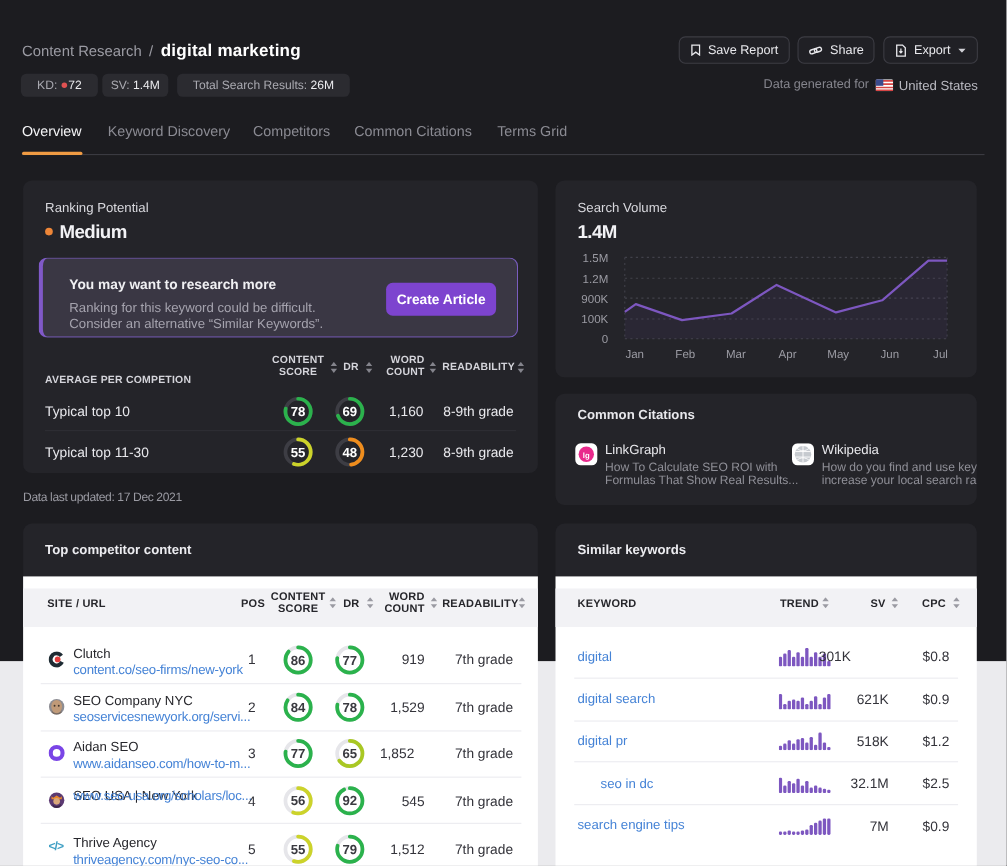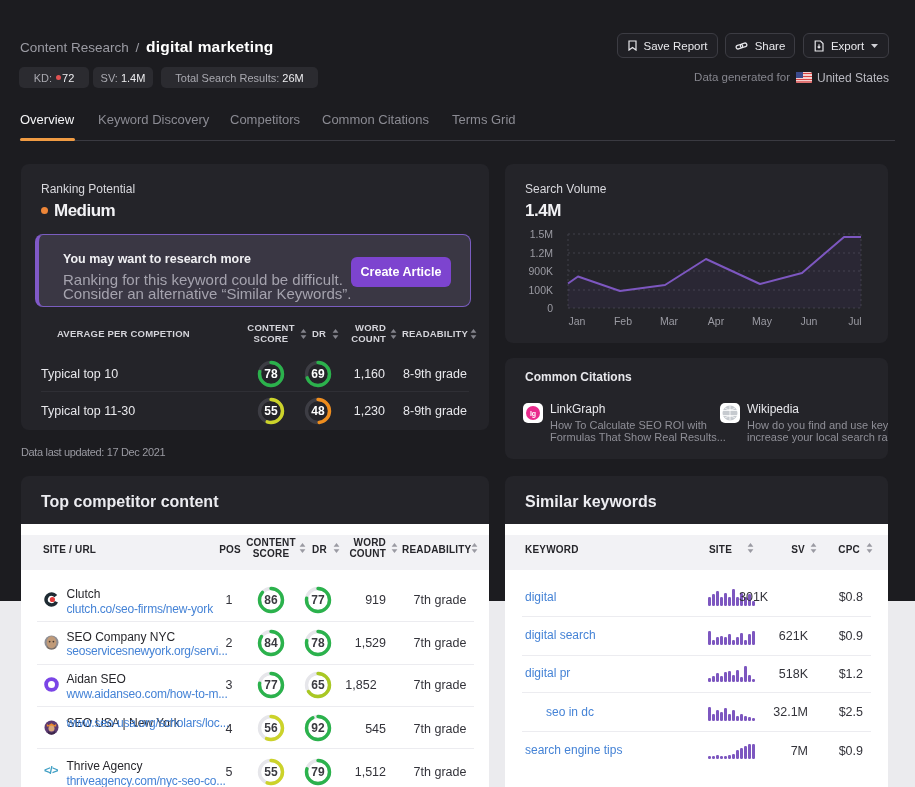--- a/index.html
+++ b/index.html
@@ -22,40 +22,40 @@
 .tab { position:absolute; top:112px; font-size:13px; color:#8b8b93; white-space:nowrap; }
 .tabline { position:absolute; left:20px; top:140px; width:875px; height:1px; background:#3a3a41; }
 .tabul { position:absolute; left:20px; top:138px; width:55px; height:3px; background:#f09b43; border-radius:2px; }
 
 
 .c1title { left:41px; top:182px; font-size:12px; color:#d8d8dd; }
 .medium { left:41px; top:201px; font-size:17px; letter-spacing:-0.5px; font-weight:bold; color:#f2f2f5; }
 .medium .dot { display:inline-block; width:7px; height:7px; border-radius:50%; background:#ee8638; margin-right:6px; vertical-align:2px; }
 .callout { position:absolute; left:35px; top:234px; width:436px; height:73px; background:#3a3744; border:1px solid #7a5dc0; border-left:4px solid #8059c8; border-radius:8px; }
 .callout h4 { position:absolute; left:24px; top:17px; font-size:12.5px; color:#f0f0f3; font-weight:bold; }
-.callout p { position:absolute; left:24px; top:38px; font-size:15px; line-height:14px; color:#a5a3ae; }
+.callout p { position:absolute; left:24px; top:38px; font-size:12px; line-height:14px; color:#a5a3ae; }
 .create { position:absolute; left:312px; top:22px; width:100px; height:30px; background:#7d44cf; border-radius:6px; color:#fff; font-size:12.5px; font-weight:bold; display:flex; align-items:center; justify-content:center; }
 .dhead { position:absolute; font-size:9.5px; font-weight:bold; color:#d4d4da; letter-spacing:.2px; }
 .drow { position:absolute; font-size:12.5px; color:#e8e8ec; }
 .divline { position:absolute; left:41px; width:428px; height:1px; background:#2f2f35; }
 
 
 .c2title { left:525px; top:182px; font-size:12px; color:#d8d8dd; }
 .c2val { left:525px; top:201px; letter-spacing:-0.5px; font-size:17px; font-weight:bold; color:#f2f2f5; }
 
 
 .c3title { left:525px; top:370px; font-size:12px; font-weight:bold; color:#e8e8ec; }
 .cit { position:absolute; top:403px; }
 .cit .ic { position:absolute; left:0; top:0; width:20px; height:20px; background:#fff; border-radius:5px; }
 .cit .t { position:absolute; left:27px; top:-1px; font-size:12px; color:#e8e8ec; white-space:nowrap; }
 .cit .d { position:absolute; left:27px; top:17px; font-size:11px; line-height:11.5px; color:#8f8f97; white-space:nowrap; }
 
 
 .bhead { position:absolute; top:476px; height:48px; background:#242429; border-radius:8px 8px 0 0; }
-.bhead span { position:absolute; left:20px; top:17px; font-size:16px; font-weight:bold; color:#ececf0; }
+.bhead span { position:absolute; left:20px; top:17px; font-size:12px; font-weight:bold; color:#ececf0; }
 .wtab { position:absolute; top:524px; background:#fff; }
 .thead { position:absolute; left:0; top:11px; height:35px; background:#f2f2f5; width:100%; }
 .th { position:absolute; font-size:10px; font-weight:bold; color:#26262b; letter-spacing:.2px; }
 .wsep { position:absolute; height:1px; background:#ececf0; }
 .wl { position:absolute; font-size:12px; color:#26262b; white-space:nowrap; }
 .url { position:absolute; font-size:12px; letter-spacing:-0.2px; color:#4583d6; white-space:nowrap; }
 .kw { position:absolute; font-size:12px; color:#4583d6; white-space:nowrap; }
 .num { position:absolute; font-size:12.5px; color:#33333a; white-space:nowrap; }
 .datalast { left:21px; top:446px; font-size:11px; letter-spacing:-0.35px; color:#9a9aa2; }
 </style>
@@ -110,21 +110,21 @@
 
   <div class="card" style="left:21px;top:164px;width:468px;height:266px;"></div>
   <div class="abs c1title">Ranking Potential</div>
   <div class="abs medium"><span class="dot"></span>Medium</div>
   <div class="callout">
     <h4>You may want to research more</h4>
     <p>Ranking for this keyword could be difficult.<br>Consider an alternative “Similar Keywords”.</p>
     <div class="create">Create Article</div>
   </div>
 
-  <div class="dhead" style="left:41px;top:328px;margin-left:16px;">AVERAGE PER COMPETION</div>
+  <div class="dhead" style="left:41px;top:340px;">AVERAGE PER COMPETION</div>
   <div class="dhead" style="left:226px;top:323px;width:90px;text-align:center;line-height:10.5px;">CONTENT<br>SCORE</div>
   <svg class="abs" style="left:300px;top:329px;" width="7" height="10" viewBox="0 0 7 10">
       <path d="M3.5 0L6.4 3.7H.6z" fill="#84848c"></path>
       <path d="M3.5 10L.6 6.3h5.8z" fill="#84848c"></path>
     </svg>
   <div class="dhead" style="left:312px;top:328px;">DR</div>
   <svg class="abs" style="left:332px;top:329px;" width="7" height="10" viewBox="0 0 7 10">
       <path d="M3.5 0L6.4 3.7H.6z" fill="#84848c"></path>
       <path d="M3.5 10L.6 6.3h5.8z" fill="#84848c"></path>
     </svg>
@@ -248,21 +248,21 @@
     <div class="th" style="left:381px;top:20px;">READABILITY</div>
     <svg class="abs" style="left:450px;top:19px;" width="7" height="10" viewBox="0 0 7 10">
         <path d="M3.5 0L6.4 3.7H.6z" fill="#9a9aa2"></path>
         <path d="M3.5 10L.6 6.3h5.8z" fill="#9a9aa2"></path>
       </svg>
     <svg class="abs" style="left:23px;top:68px;" width="15" height="15">
         <circle cx="7.5" cy="7.5" r="5.4" fill="none" stroke="#1e2b33" stroke-width="3.6" stroke-dasharray="27.4 6.5" transform="rotate(25 7.5 7.5)"></circle>
         <circle cx="8.4" cy="7.5" r="2.6" fill="#e33b3b"></circle>
       </svg>
     <div class="wl" style="left:45.5px;top:63px;">Clutch</div>
-    <div class="url" style="left:45.5px;top:78px;">clutch.co/seo-firms/new-york</div>
+    <div class="url" style="left:45.5px;top:78px;">content.co/seo-firms/new-york</div>
     <div class="num" style="left:179px;top:69px;width:58px;text-align:center;">1</div>
     <svg class="abs" style="left:236px;top:62px;" width="28" height="28">
         <circle cx="14" cy="14" r="11.5" fill="none" stroke="#e6e6ea" stroke-width="3.4"></circle>
         <circle cx="14" cy="14" r="11.5" fill="none" stroke="#2bb24c" stroke-width="3.4" stroke-dasharray="62.2 72.3" stroke-linecap="round" transform="rotate(-90 14 14)"></circle>
         <text x="14" y="18.2" font-size="12" font-weight="bold" fill="#3a3a40" text-anchor="middle" font-family="Liberation Sans">86</text>
       </svg>
     <svg class="abs" style="left:283px;top:62px;" width="28" height="28">
         <circle cx="14" cy="14" r="11.5" fill="none" stroke="#e6e6ea" stroke-width="3.4"></circle>
         <circle cx="14" cy="14" r="11.5" fill="none" stroke="#2bb24c" stroke-width="3.4" stroke-dasharray="55.7 72.3" stroke-linecap="round" transform="rotate(-90 14 14)"></circle>
         <text x="14" y="18.2" font-size="12" font-weight="bold" fill="#3a3a40" text-anchor="middle" font-family="Liberation Sans">77</text>
@@ -347,21 +347,21 @@
     <div class="num" style="left:315px;top:241px;width:50px;text-align:right;">1,512</div>
     <div class="num" style="left:369px;top:241px;width:100px;text-align:center;">7th grade</div>
     <div class="wsep" style="left:16px;top:97px;width:437px;"></div>
     <div class="wsep" style="left:16px;top:139.5px;width:437px;"></div>
     <div class="wsep" style="left:16px;top:181.8px;width:437px;"></div>
     <div class="wsep" style="left:16px;top:223.8px;width:437px;"></div>
   </div>
   <div class="wtab" id="rt" style="left:505px;width:383px;height:263px;">
     <div class="thead"></div>
     <div class="th" style="left:20px;top:20px;">KEYWORD</div>
-    <div class="th" style="left:204px;top:20px;">SITE</div>
+    <div class="th" style="left:204px;top:20px;">TREND</div>
     <svg class="abs" style="left:242px;top:19px;" width="7" height="10" viewBox="0 0 7 10">
         <path d="M3.5 0L6.4 3.7H.6z" fill="#9a9aa2"></path>
         <path d="M3.5 10L.6 6.3h5.8z" fill="#9a9aa2"></path>
       </svg>
     <div class="th" style="left:250px;top:20px;width:50px;text-align:right;">SV</div>
     <svg class="abs" style="left:305px;top:19px;" width="7" height="10" viewBox="0 0 7 10">
         <path d="M3.5 0L6.4 3.7H.6z" fill="#9a9aa2"></path>
         <path d="M3.5 10L.6 6.3h5.8z" fill="#9a9aa2"></path>
       </svg>
     <div class="th" style="left:315px;top:20px;width:40px;text-align:right;">CPC</div>
@@ -379,21 +379,21 @@
           <rect x="16" y="4" width="3" height="13" rx="1.2"></rect>
           <rect x="20" y="8" width="3" height="9" rx="1.2"></rect>
           <rect x="24" y="0" width="3" height="17" rx="1.2"></rect>
           <rect x="28" y="8" width="3" height="9" rx="1.2"></rect>
           <rect x="32" y="4" width="3" height="13" rx="1.2"></rect>
           <rect x="36" y="8" width="3" height="9" rx="1.2"></rect>
           <rect x="40" y="5" width="3" height="12" rx="1.2"></rect>
           <rect x="44" y="12" width="3" height="5" rx="1.2"></rect>
         </g>
       </svg>
-    <div class="num" style="left:234px;top:66px;width:80px;text-align:left;">301K</div>
+    <div class="num" style="left:214px;top:66px;width:80px;text-align:center;">301K</div>
     <div class="num" style="left:300px;top:66px;width:58px;text-align:right;">$0.8</div>
     <div class="wsep" style="left:17px;top:92px;width:349px;"></div>
     <div class="kw" style="left:20px;top:104px;">digital search</div>
     <svg class="abs" style="left:203px;top:104px;" width="50" height="17">
         <g fill="#7d57c0">
           <rect x="0" y="3" width="3" height="14" rx="1.2"></rect>
           <rect x="4" y="12" width="3" height="5" rx="1.2"></rect>
           <rect x="8" y="9" width="3" height="8" rx="1.2"></rect>
           <rect x="12" y="8" width="3" height="9" rx="1.2"></rect>
           <rect x="16" y="9" width="3" height="8" rx="1.2"></rect>

